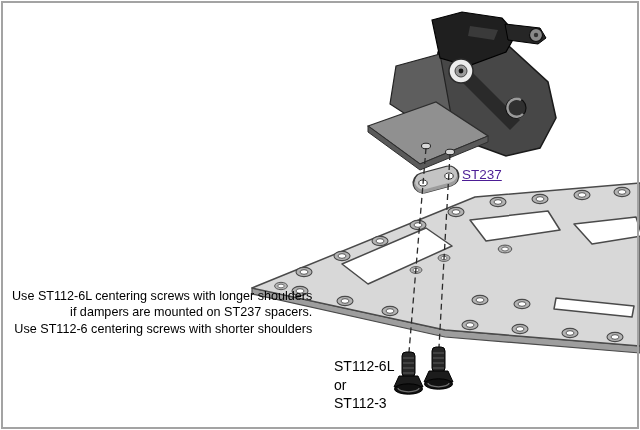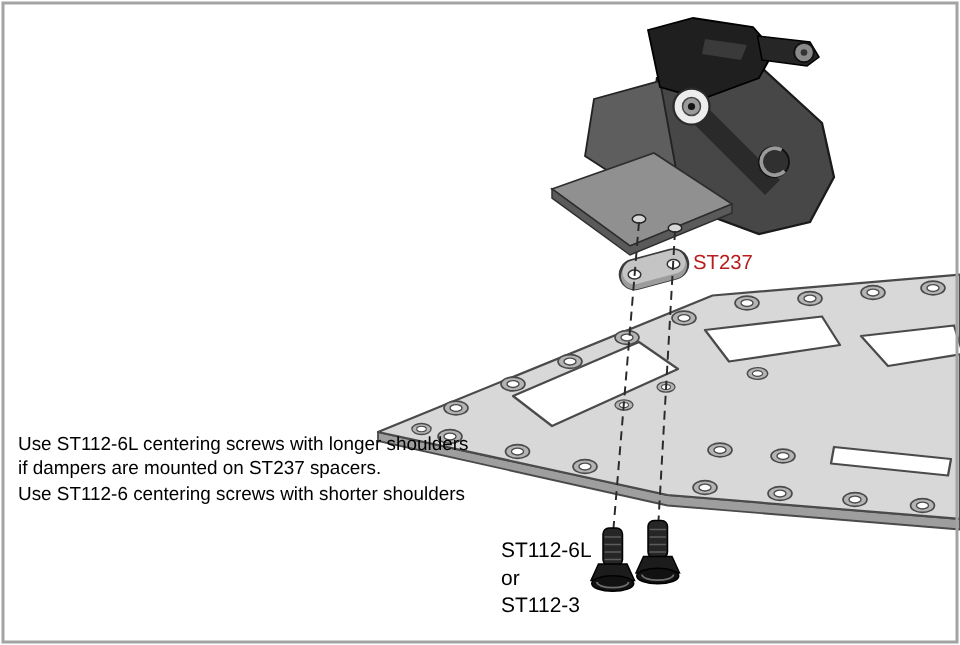--- a/index.html
+++ b/index.html
@@ -6,24 +6,24 @@
   body{
     width:640px;height:430px;position:relative;overflow:hidden;
     background:#ffffff;
     font-family:"Liberation Sans", sans-serif;
     color:#000;
   }
   .frame{
     position:absolute;inset:1px;border:2px solid #a3a3a3;pointer-events:none;z-index:5;
   }
   .diagram{position:absolute;left:0;top:0;width:640px;height:430px;}
-  .label{position:absolute;color:#b91c1c;white-space:nowrap;z-index:3;}
+  .label{position:absolute;color:#4c1d95;white-space:nowrap;z-index:3;text-decoration:underline;}
   .instructions{
     position:absolute;left:12px;top:288px;z-index:3;
-    font-size:12.6px;line-height:16.4px;white-space:nowrap;
+    font-size:12.6px;line-height:16.4px;white-space:nowrap;text-align:right;
   }
   .screw-label{
     position:absolute;left:334px;top:357px;z-index:3;
     font-size:14px;line-height:18.5px;
   }
   .spacer-label{
     position:absolute;left:462px;top:167px;z-index:3;font-size:13.5px;
   }
 </style>
 </head>

